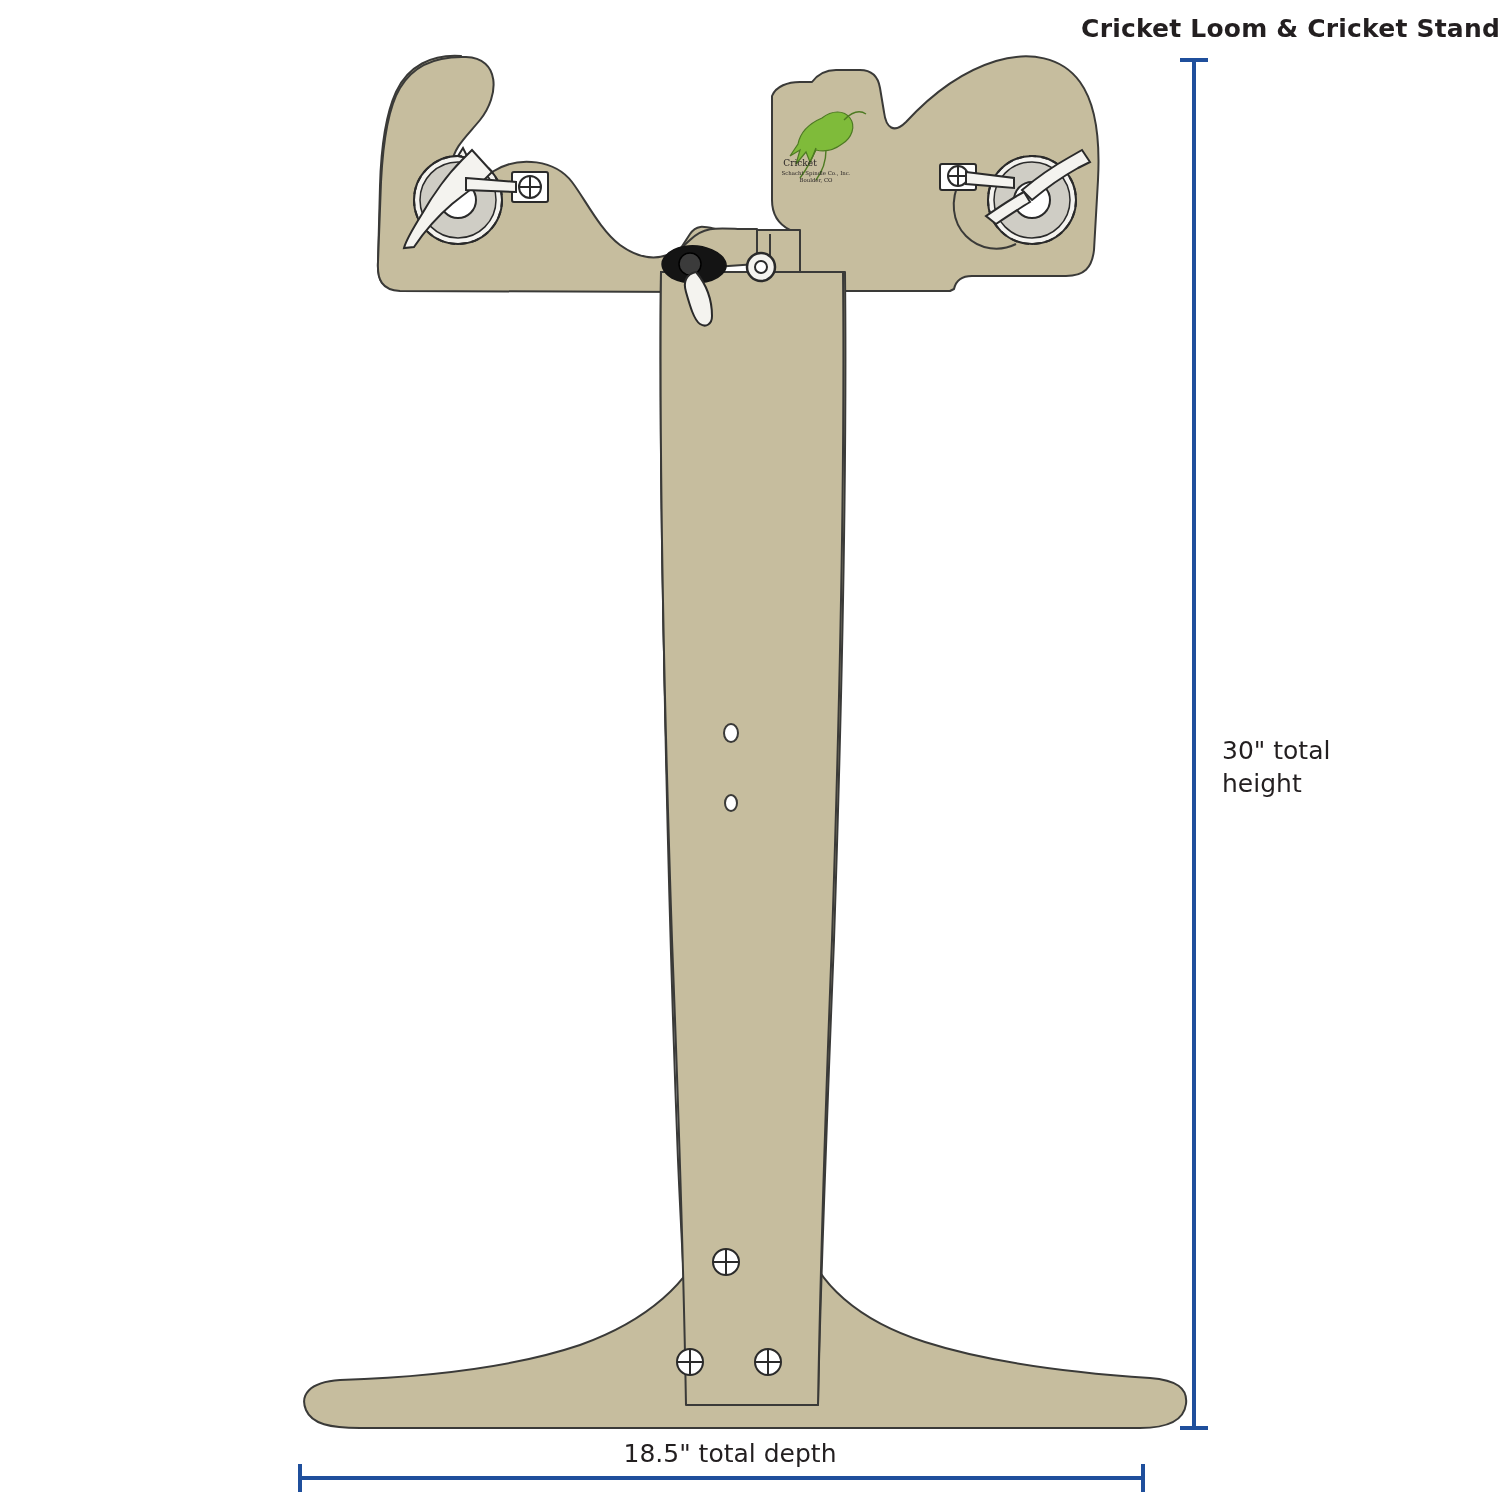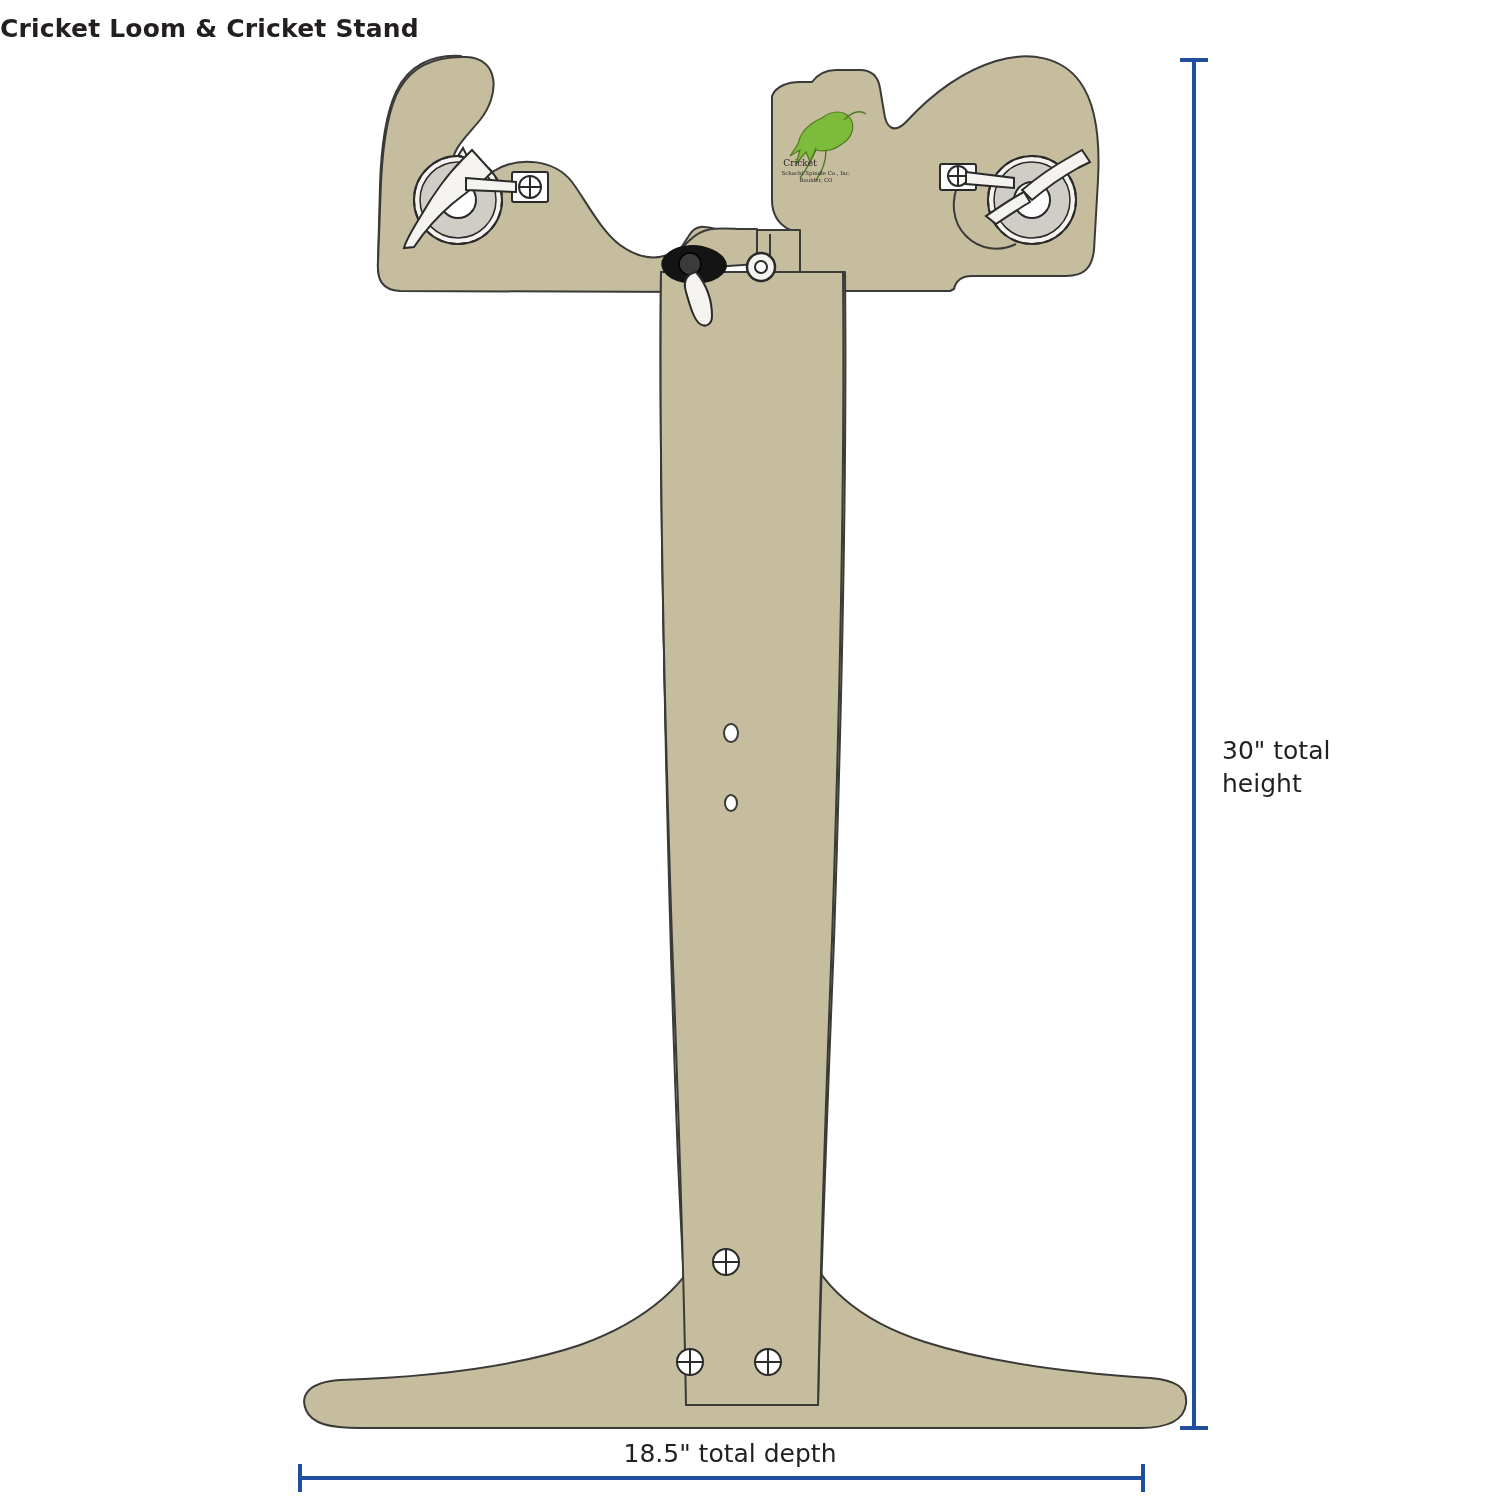--- a/index.html
+++ b/index.html
@@ -18,21 +18,21 @@
     position: absolute;
     left: 0; top: 0;
     width: 1500px;
     height: 1500px;
   }
   #title {
     position: absolute;
     left: 0;
     top: 14px;
     width: 1500px;
-    text-align: left;
+    text-align: right;
     font-size: 25px;
     font-weight: bold;
     color: #231f20;
     letter-spacing: 0.2px;
   }
   .dim-label {
     position: absolute;
     color: #231f20;
     font-size: 25px;
     line-height: 1.3;

